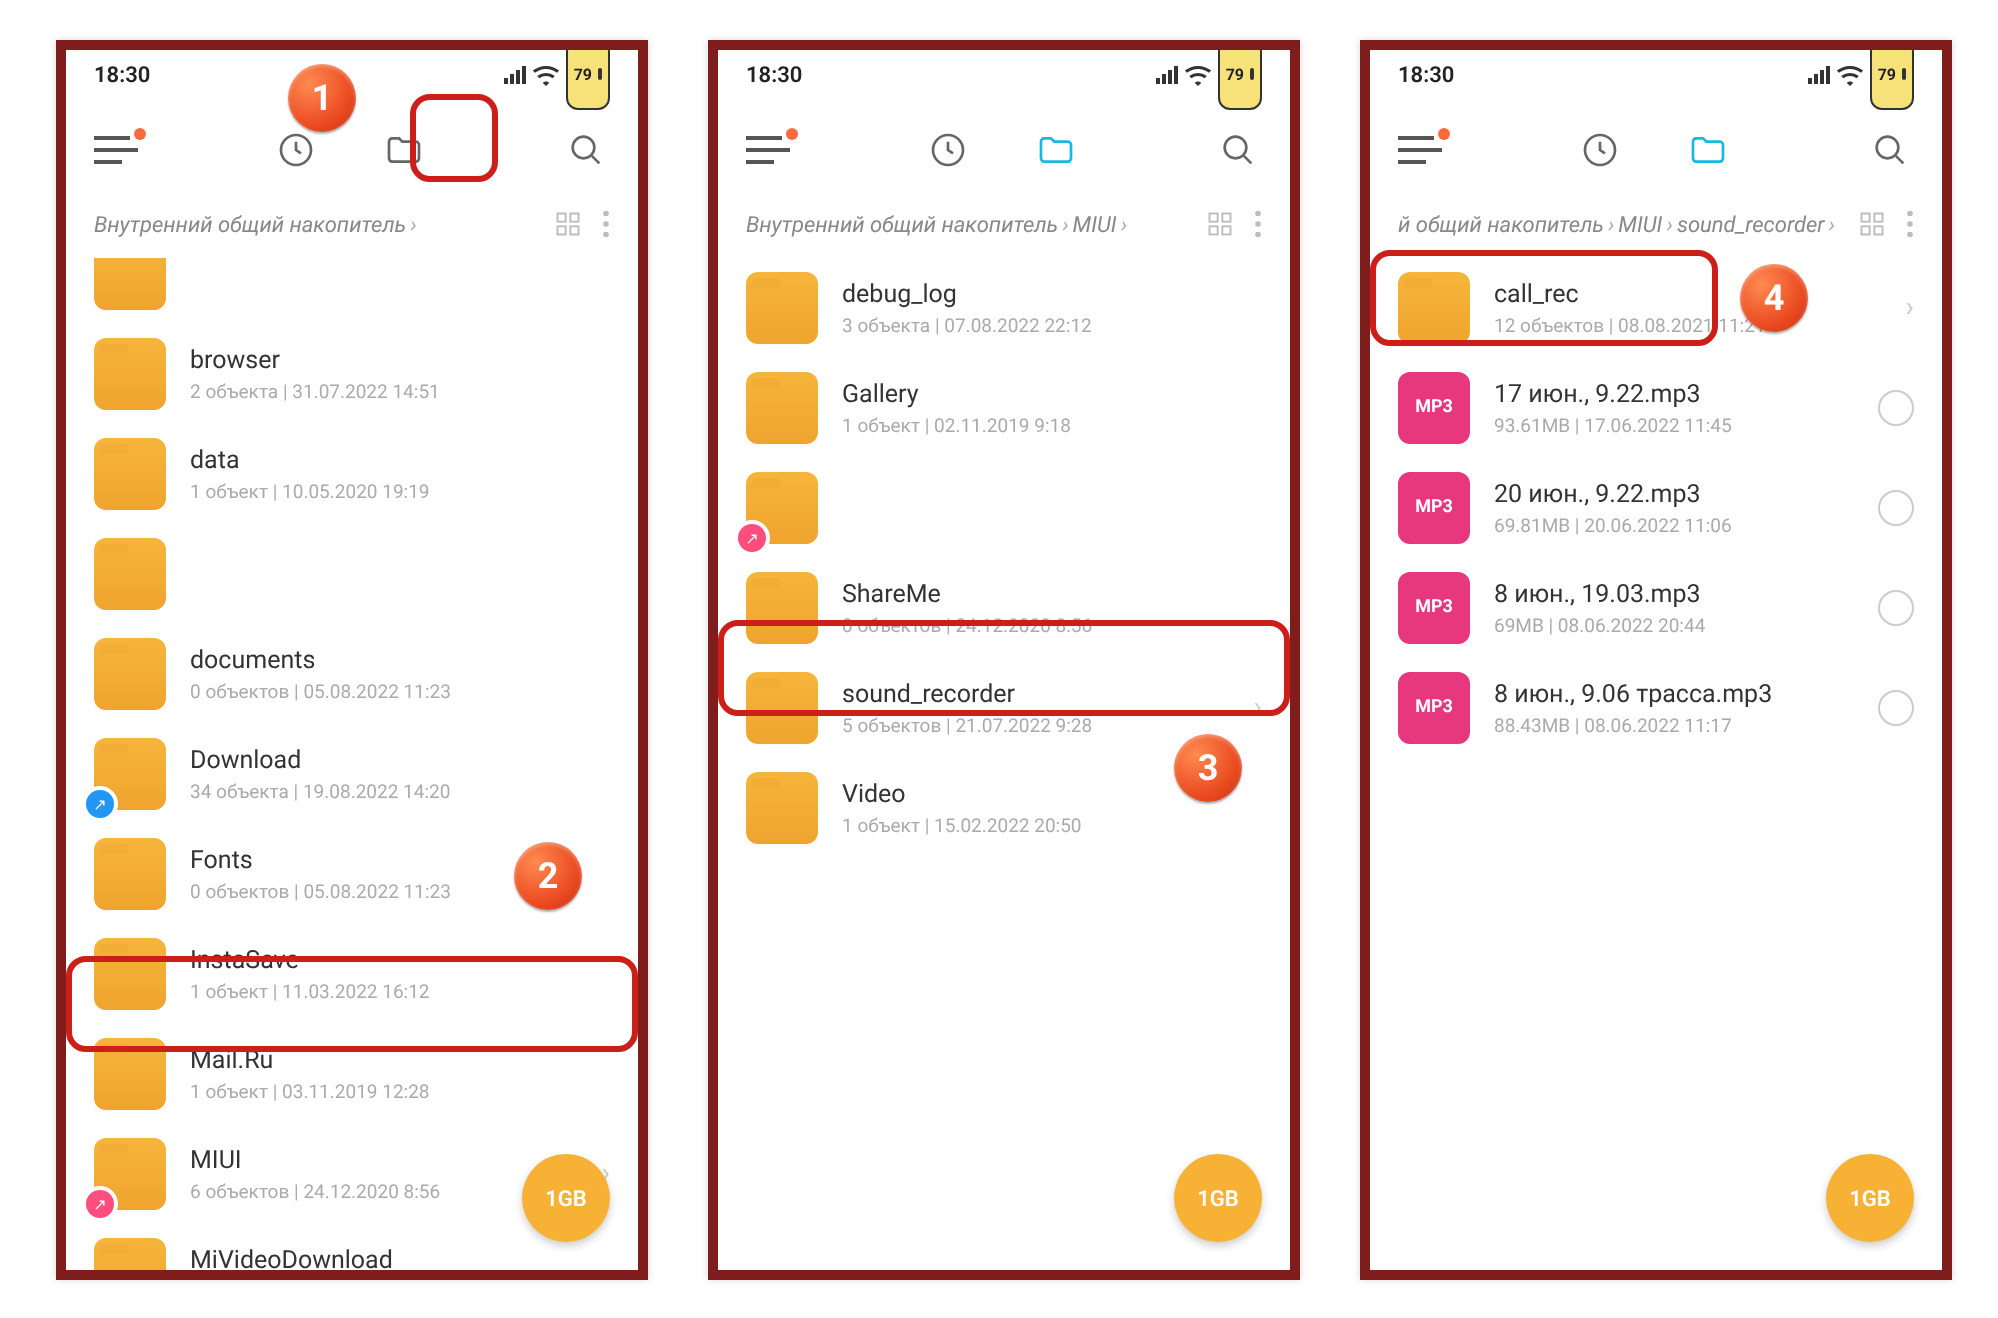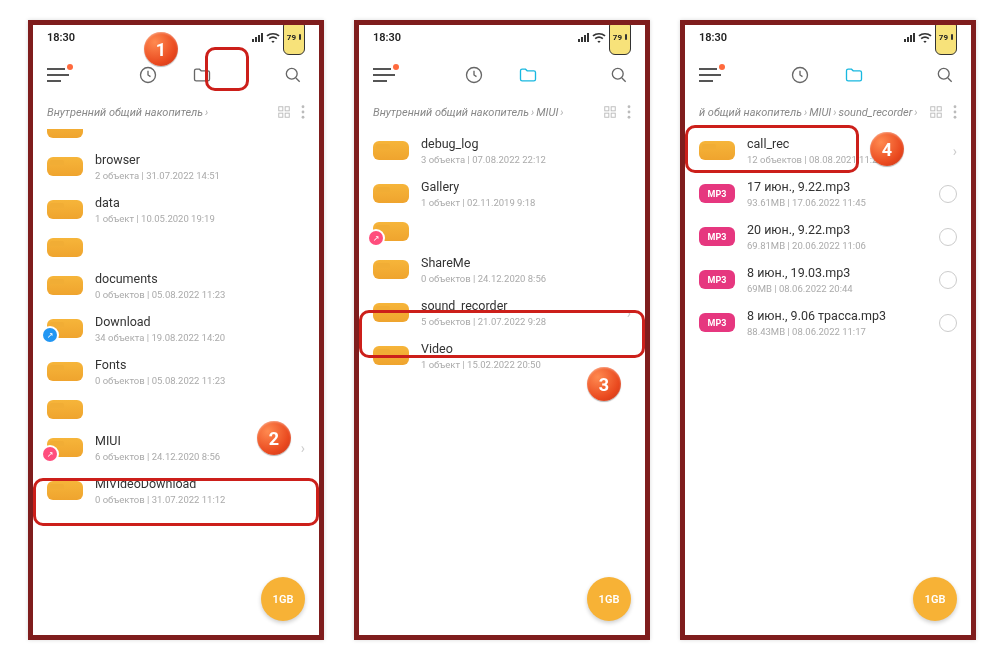--- a/index.html
+++ b/index.html
@@ -75,21 +75,21 @@
   .breadcrumb .sep { color:#aaa; margin:0 2px; }
   .breadcrumb .grid-ico, .breadcrumb .dots-ico { margin-left:auto; color:#bbb; }
   .breadcrumb .dots-ico { margin-left:10px; }
   
   .list { height: calc(100% - 24px - 52px - 28px); overflow:hidden; }
   .row {
     display:flex; align-items:center; padding:7px 14px;
     gap:12px; position:relative;
   }
   .row .thumb {
-    width:36px; height:19px; border-radius:6px; flex:0 0 36px;
+    width:36px; height:36px; border-radius:6px; flex:0 0 36px;
     position:relative;
   }
   .folder-bg {
     background: linear-gradient(#f6b53a,#efa42e);
     border-radius:4px;
     position:relative;
   }
   .folder-bg::before {
     content:""; position:absolute; left:3px; top:3px; width:14px; height:5px;
     background:#f1ad35; border-radius:2px 2px 0 0;
@@ -255,20 +255,32 @@
         <div class="row">
     <div class="thumb folder-bg"></div>
     <div class="meta">
       <div class="name">Fonts</div>
       <div class="sub">0 объектов | 05.08.2022 11:23</div>
     </div>
 
   </div>
         <div class="row">
     <div class="thumb folder-bg"></div>
+    <div class="meta">
+      <div class="name">InstaSave</div>
+      <div class="sub">1 объект | 11.03.2022 16:12</div>
+    </div>
+
+  </div>
+        <div class="row">
+    <div class="thumb folder-bg"></div>
+    <div class="meta">
+      <div class="name">Mail.Ru</div>
+      <div class="sub">1 объект | 03.11.2019 12:28</div>
+    </div>
 
   </div>
         <div class="row">
     <div class="thumb folder-bg">
             <span class="badge badge-pink">↗</span>
           </div>
     <div class="meta">
       <div class="name">MIUI</div>
       <div class="sub">6 объектов | 24.12.2020 8:56</div>
     </div>

